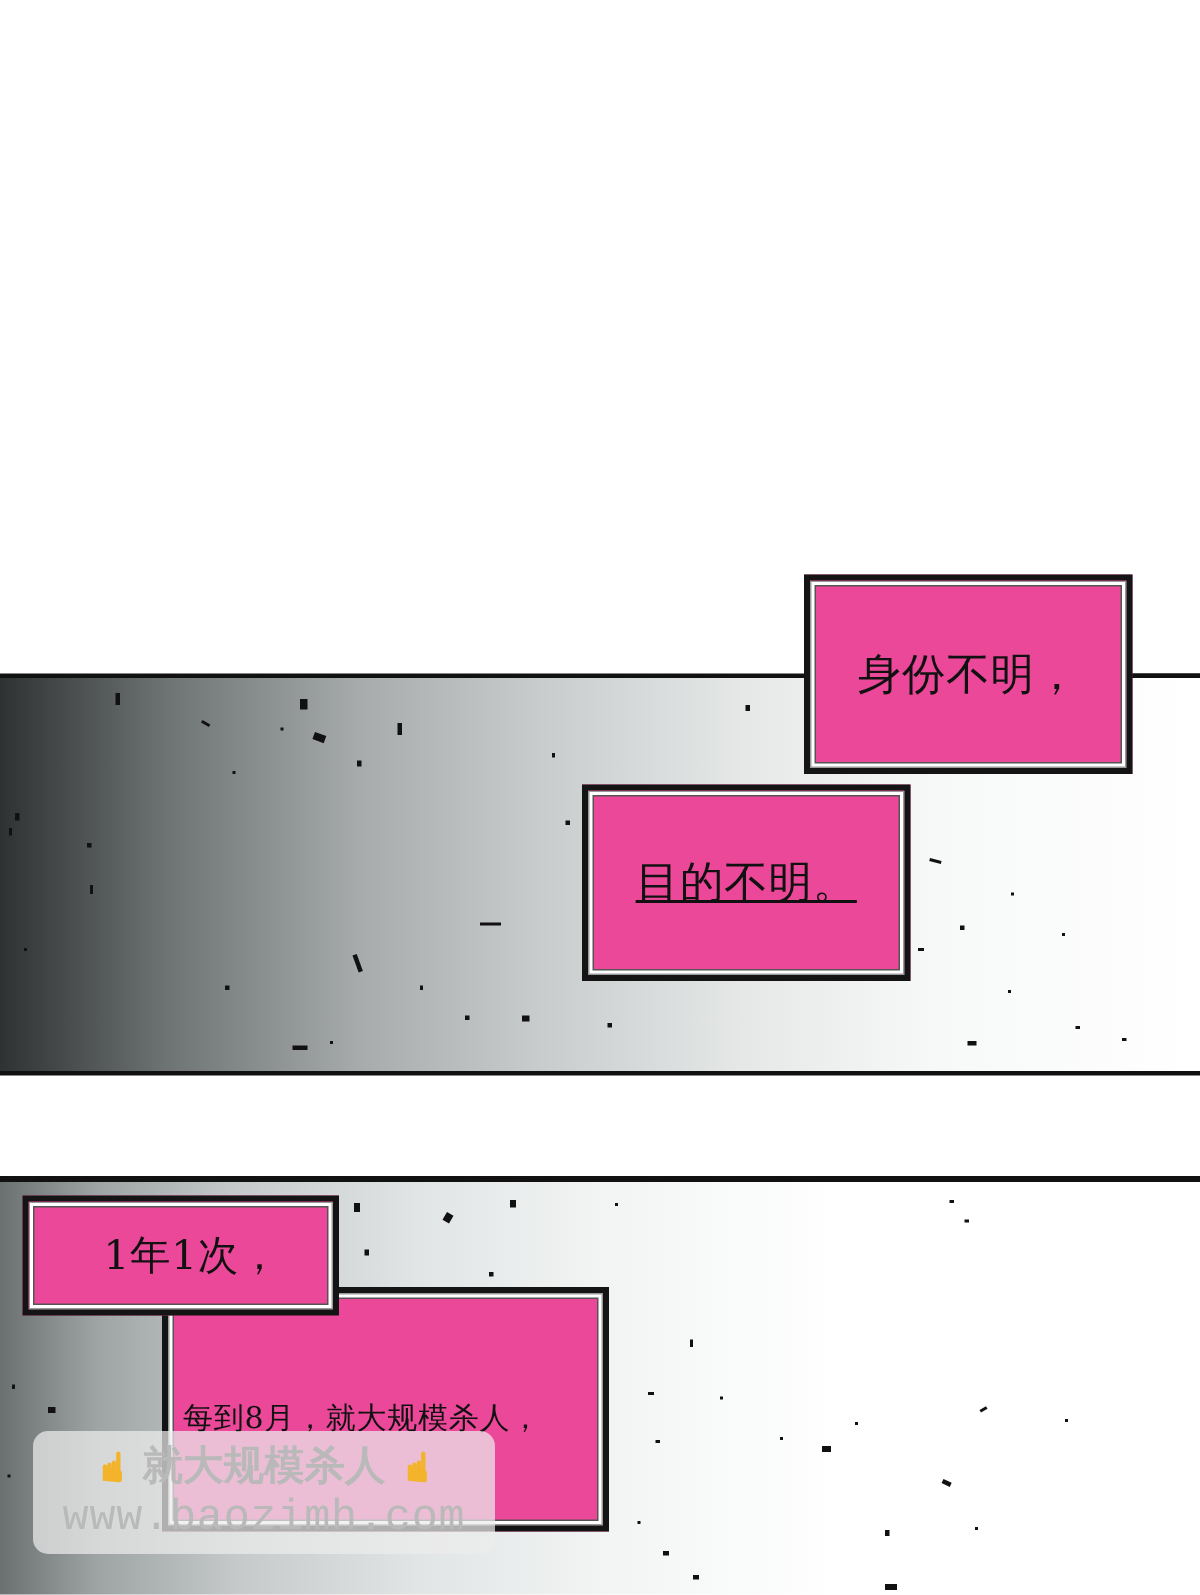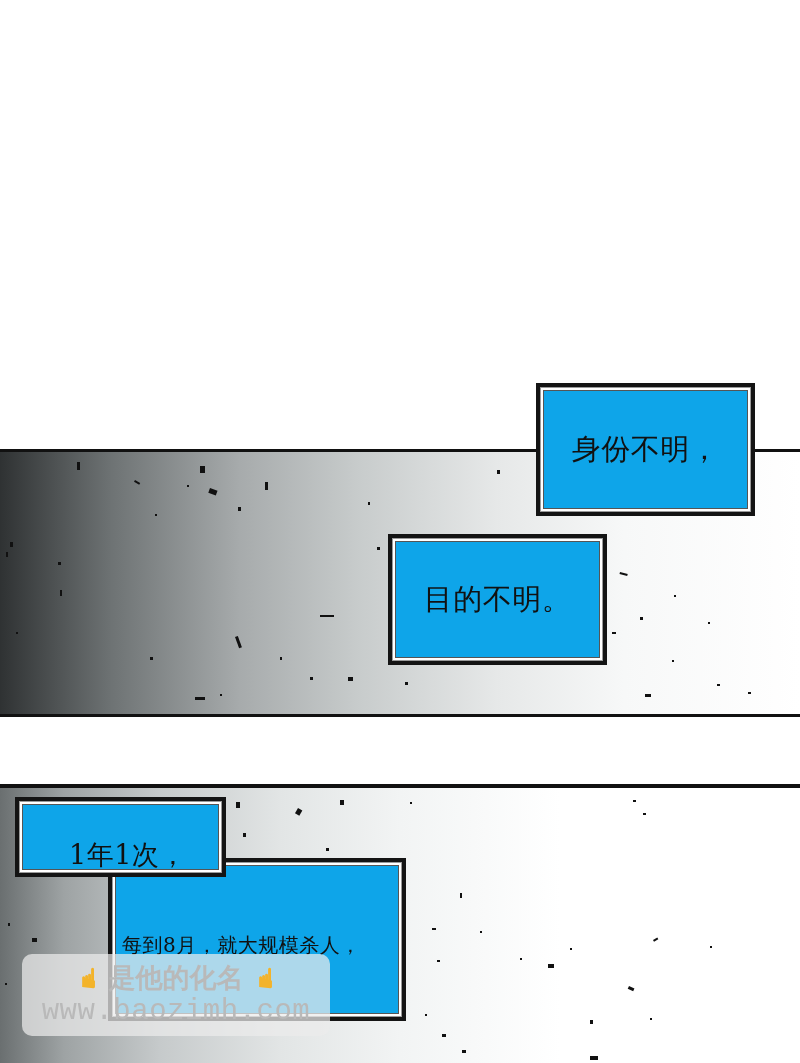--- a/index.html
+++ b/index.html
@@ -15,29 +15,29 @@
     background: linear-gradient(90deg, #2f3233 0%, #6e7374 14%, #a7abac 30%, #c8cccc 45%, #e6e8e8 62%, #f7f8f8 78%, #ffffff 100%);
   }
   .panel-2 {
     top: 784px; height: 279px;
     border-top: 4px solid #111;
     box-sizing: border-box;
     background: linear-gradient(90deg, #6a6f70 0%, #9ea3a4 8%, #c6cacb 20%, #e2e5e5 35%, #f2f4f4 50%, #ffffff 70%, #ffffff 100%);
   }
   .specks { position: absolute; inset: 0; pointer-events: none; }
   .caption {
-    position: absolute; background: #0ea5e9; box-sizing: border-box;
+    position: absolute; background: #ec4899; box-sizing: border-box;
     border: 4px solid #141414;
     box-shadow: inset 0 0 0 1px #9a9a9a, inset 0 0 0 3px #fff, inset 0 0 0 4px #555;
     display: flex; align-items: center; justify-content: center;
     color: #111; font-size: 29px; letter-spacing: 0.5px;
   }
   .cap-a { left: 536px; top: 383px; width: 219px; height: 133px; z-index: 3; }
-  .cap-b { left: 388px; top: 534px; width: 219px; height: 131px; z-index: 3; }
-  .cap-c { left: 15px; top: 797px; width: 211px; height: 80px; font-size: 27px; z-index: 3; justify-content: flex-start; padding-left: 50px; align-items: flex-end; }
+  .cap-b { left: 388px; top: 523px; width: 219px; height: 131px; z-index: 3; text-decoration: underline; }
+  .cap-c { left: 15px; top: 797px; width: 211px; height: 80px; font-size: 27px; z-index: 3; justify-content: flex-start; padding-left: 50px; }
   .cap-d {
     left: 108px; top: 858px; width: 298px; height: 163px; z-index: 2;
     font-size: 20px; line-height: 27px; flex-direction: column; align-items: flex-start; padding-left: 10px; padding-top: 12px;
   }
   .rule-right { position: absolute; left: 755px; top: 449px; width: 45px; height: 3px; background: #111; z-index: 4; }
   .watermark {
     position: absolute; left: 22px; top: 954px; width: 308px; height: 82px; z-index: 6;
     background: rgba(236,236,236,0.72); border-radius: 10px;
     display: flex; flex-direction: column; align-items: center; justify-content: center;
     font-family: "DejaVu Sans", "Liberation Sans", sans-serif; color: #b9b9b9;
@@ -135,17 +135,17 @@
 <div class="caption cap-d">
   <span>每到8月，就大规模杀人，</span>
 </div>
 <div class="caption cap-c">
   <span>1年1次，</span>
 </div>
 
 <div class="watermark">
   <div class="wm-row1">
     <span class="hand">☛</span>
-    <span>是他的化名</span>
+    <span>就大规模杀人</span>
     <span class="hand">☛</span>
   </div>
   <div class="wm-row2">www.baozimh.com</div>
 </div>
 
 </body></html>

